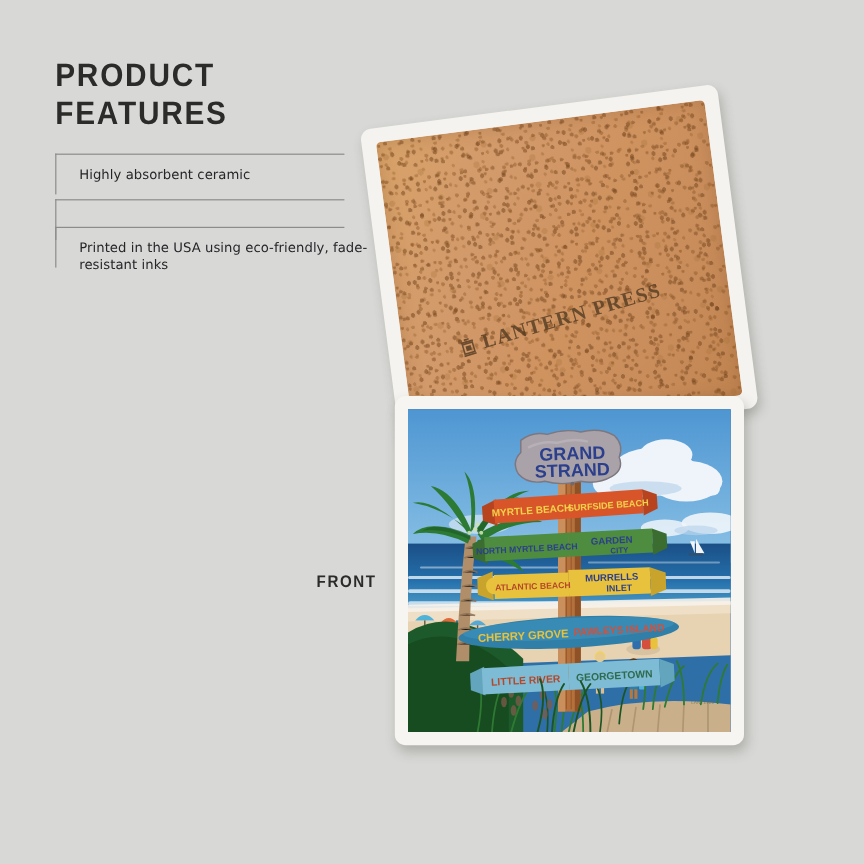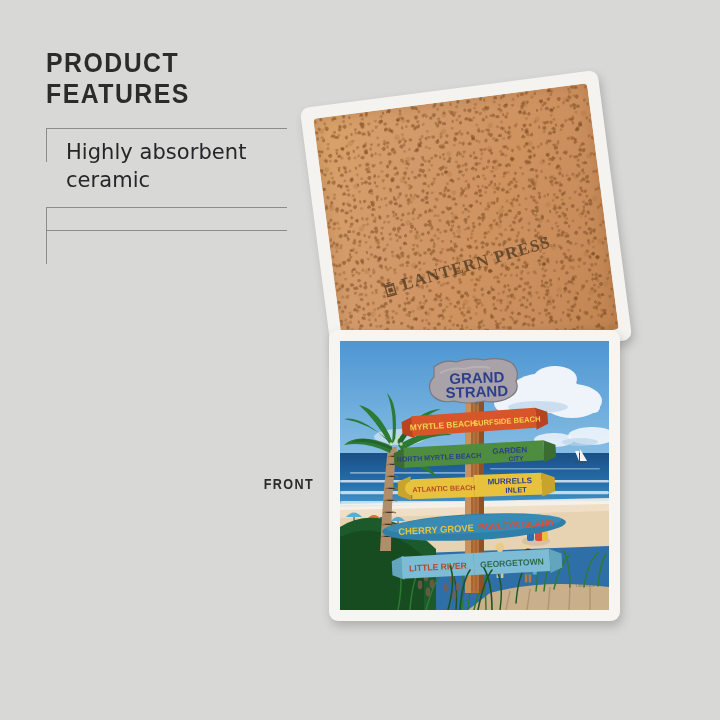--- a/index.html
+++ b/index.html
@@ -27,21 +27,21 @@
     transform-origin:left center;
   }
   .feat{position:relative;padding:11px 0 12px 20px;}
   .feat .rule{
     position:absolute;left:0;top:0;width:241px;height:1px;background:#8c8c88;
   }
   .feat .tick{
     position:absolute;left:0;top:0;width:1px;height:34px;background:#8c8c88;
   }
   .feat p{
-    margin:0;font-size:21px;line-height:1.33;color:#26262a;
+    margin:0;font-size:11px;line-height:1.33;color:#26262a;
     font-family:"DejaVu Sans", sans-serif;
     letter-spacing:.05px;
   }
 
   
   .lbl{
     position:absolute;
     font-family:"Liberation Sans Narrow","Liberation Sans",sans-serif;
     font-weight:bold;font-size:14px;letter-spacing:1.5px;color:#2b2b29;
     transform:scaleX(.9);
@@ -136,20 +136,21 @@
     </div>
 
     <div class="feat">
       <span class="rule"></span>
       <span class="tick"></span>
     </div>
 
     <div class="feat">
       <span class="rule"></span>
       <span class="tick"></span>
+      <p>Printed in the USA using eco-friendly, fade-resistant inks</p>
     </div>
   </section>
 
   <div class="lbl" id="lbl-back">BACK</div>
   <div class="lbl" id="lbl-front">FRONT</div>
 
   <div class="coaster" id="coaster-back">
     <div class="ceramic"></div>
     <div class="cork">
       <div class="brand">

